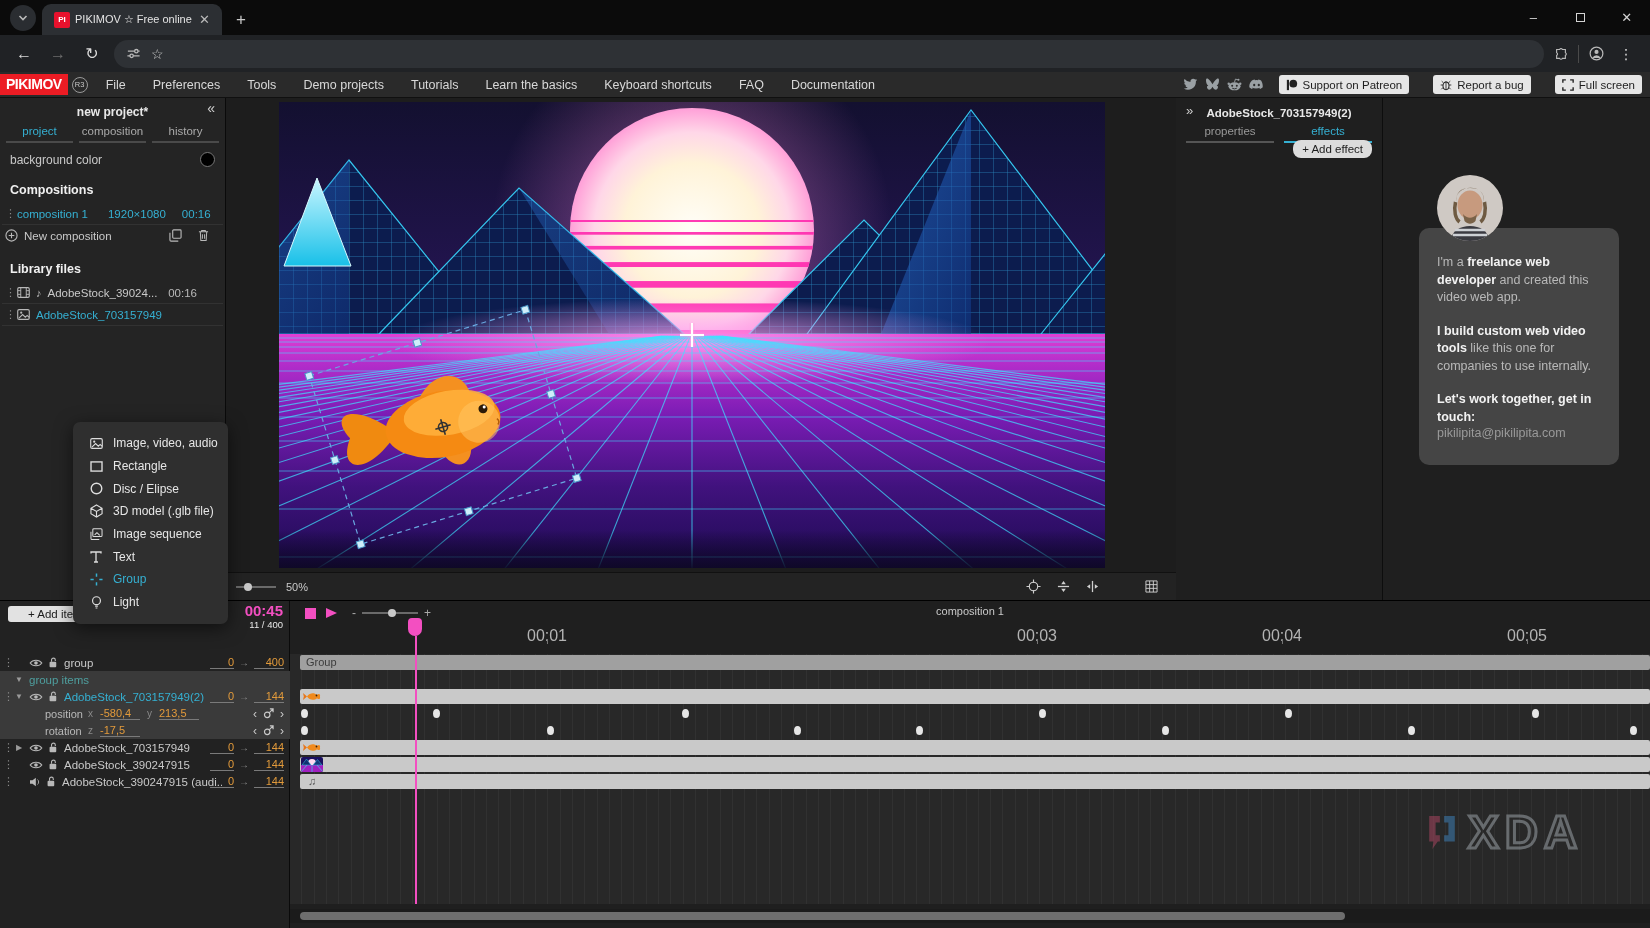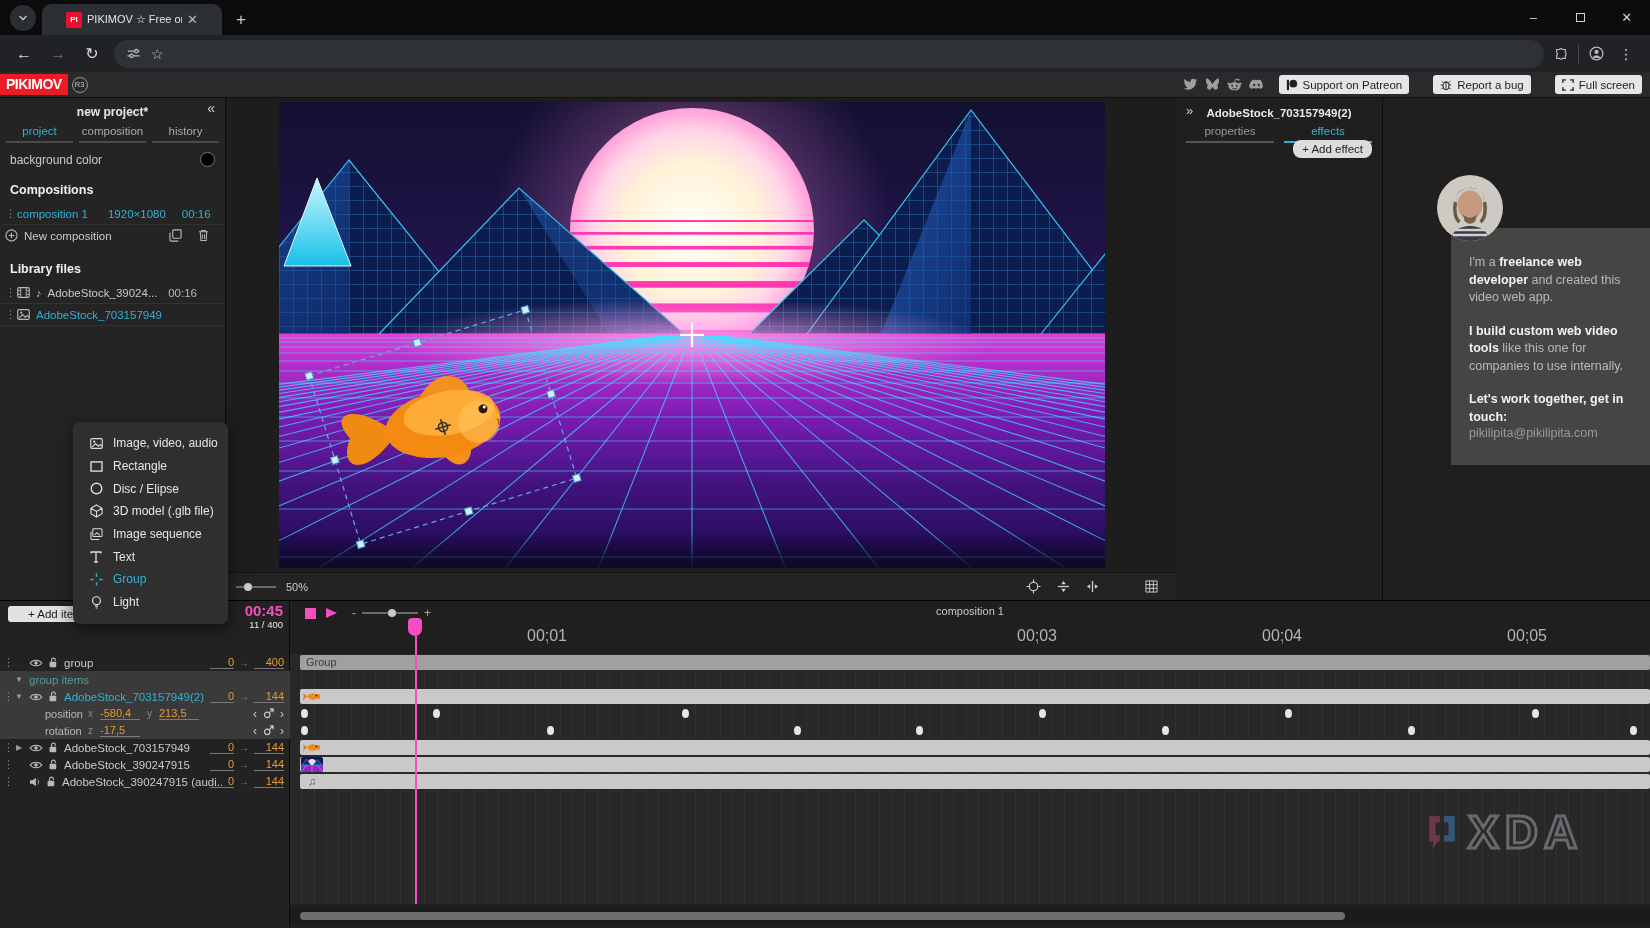--- a/index.html
+++ b/index.html
@@ -6,21 +6,21 @@
   html,body { width:1650px; height:928px; overflow:hidden; background:#161616;
               font-family:"Liberation Sans", sans-serif; color:#ddd; }
   .ic svg { display:block; }
   .ic { display:inline-flex; align-items:center; justify-content:center; color:#b9b9b9; }
 
   
   #tabstrip { position:absolute; left:0; top:0; width:1650px; height:35px; background:#0b0b0b; }
   #tab-search { position:absolute; left:10px; top:5px; width:26px; height:26px; border-radius:50%;
                 background:#2a2d31; display:flex; align-items:center; justify-content:center; color:#c9c9c9; }
   #tab { position:absolute; left:42px; top:4px; width:180px; height:31px; background:#2c2f33;
-         border-radius:9px 9px 0 0; display:flex; align-items:center; padding:0 24px; gap:5px; }
+         border-radius:9px 9px 0 0; display:flex; align-items:center; padding:0 12px; gap:5px; }
   #tab-favicon { width:16px; height:16px; background:#e8112d; border-radius:2px; color:#fff;
                  font-size:8px; font-weight:bold; display:flex; align-items:center; justify-content:center; flex:none; }
   #tab-title { font-size:11px; color:#e4e4e4; white-space:nowrap; overflow:hidden; flex:1; }
   #tab-close { color:#bbb; font-size:13px; flex:none; }
   #new-tab { position:absolute; left:230px; top:9px; width:22px; height:22px; color:#c9c9c9;
              font-size:17px; display:flex; align-items:center; justify-content:center; }
   #win-controls { position:absolute; right:0; top:0; height:35px; width:140px; display:flex; }
   #win-controls>span { flex:1; display:flex; align-items:center; justify-content:center; color:#d4d4d4; font-size:13px; }
   .winbox { width:9px; height:9px; border:1.2px solid #d4d4d4; display:inline-block; }
 
@@ -93,21 +93,21 @@
   #rp-expand { position:absolute; left:10px; top:0; color:#cfcfcf; font-size:13px; }
   #rp-title { font-size:11.5px; font-weight:bold; color:#e8e8e8; }
   #rp-tabs { display:flex; margin-top:4px; padding:0 10px; gap:10px; }
   .rp-tab { flex:1; text-align:center; font-size:11.5px; color:#999; padding-bottom:4px; border-bottom:2px solid #555; }
   .rp-tab.active { color:#35b0d2; border-bottom-color:#35b0d2; }
   #add-effect { position:absolute; right:10px; top:42px; background:#dcdcdc; color:#1d1d1d; border:none;
                 border-radius:8px; font-size:11.5px; padding:3px 9px; font-family:inherit; }
   #dev-avatar { position:absolute; left:261px; top:77px; width:66px; height:66px; border-radius:50%;
                 overflow:hidden; z-index:11; }
   #dev-card { position:absolute; left:243px; top:130px; width:200px; height:237px; background:rgba(72,72,72,0.93);
-              border-radius:0; padding:26px 18px 14px; z-index:10;margin-left:32px; }
+              border-radius:10px; padding:26px 18px 14px; z-index:10; }
   .dcp { font-size:12.5px; line-height:17.5px; color:#b9b9b9; margin-bottom:16px; }
   .dcp .b { color:#f2f2f2; font-weight:bold; }
   .dcp:nth-child(3) { margin-bottom:0; }
   #dev-email { font-size:12.5px; color:#9a9a9a; }
 
   
   #timeline { position:absolute; left:0; top:600px; width:1650px; height:328px; background:#1f1f1f;
               border-top:1px solid #000; }
   #tl-labelcol { position:absolute; left:0; top:0; width:290px; height:328px; background:#222;
                  border-right:1px solid #0a0a0a; }
@@ -230,20 +230,31 @@
         <circle cx="8" cy="6.3" r="2.2" fill="currentColor"></circle>
         <path d="M3.6 12.8 a4.8 4.8 0 0 1 8.8 0" fill="currentColor"></path>
       </svg>
     </span>
   <span class="navbtn" style="font-size:14px;">⋮</span>
 </div>
 
 <div id="menubar">
   <span id="logo">PIKIMOV</span>
   <span id="logo-badge">R3</span>
+  <ul id="menu-items">
+      <li>File</li>
+      <li>Preferences</li>
+      <li>Tools</li>
+      <li>Demo projects</li>
+      <li>Tutorials</li>
+      <li>Learn the basics</li>
+      <li>Keyboard shortcuts</li>
+      <li>FAQ</li>
+      <li>Documentation</li>
+    </ul>
   <div id="menubar-right">
     <div id="social">
         <span class="ic">
           <svg width="15" height="13" viewBox="0 0 16 14">
             <path d="M15 2.2c-.5.3-1.1.5-1.7.6A3 3 0 0 0 15 1a6 6 0 0 1-1.9.7A3 3 0 0 0 8 4.4 8.5 8.5 0 0 1 1.6 1.2a3 3 0 0 0 .9 4A3 3 0 0 1 1.2 4.9v.1a3 3 0 0 0 2.4 2.9 3 3 0 0 1-1.3.1 3 3 0 0 0 2.8 2A6 6 0 0 1 .7 11.3 8.5 8.5 0 0 0 13.8 4v-.4A6 6 0 0 0 15 2.2Z" fill="currentColor"></path>
           </svg>
         </span>
         <span class="ic">
           <svg width="15" height="13" viewBox="0 0 16 14">
             <path d="M3.5 1C5 2.2 6.8 4.6 8 6.6 9.2 4.6 11 2.2 12.5 1 14 0 15 .6 15 2.4c0 2.4-.8 5-2.5 5.8 1.6.4 2 1.8.8 3.4-1.4 1.8-3.2 1.2-4.5-.8L8 9.4l-.8 1.4c-1.3 2-3.1 2.6-4.5.8-1.2-1.6-.8-3 .8-3.4C1.8 7.4 1 4.8 1 2.4 1 .6 2 0 3.5 1Z" fill="currentColor"></path>

